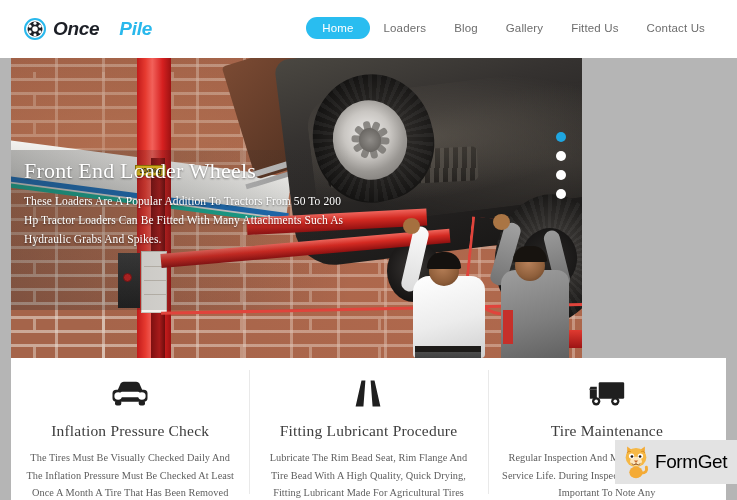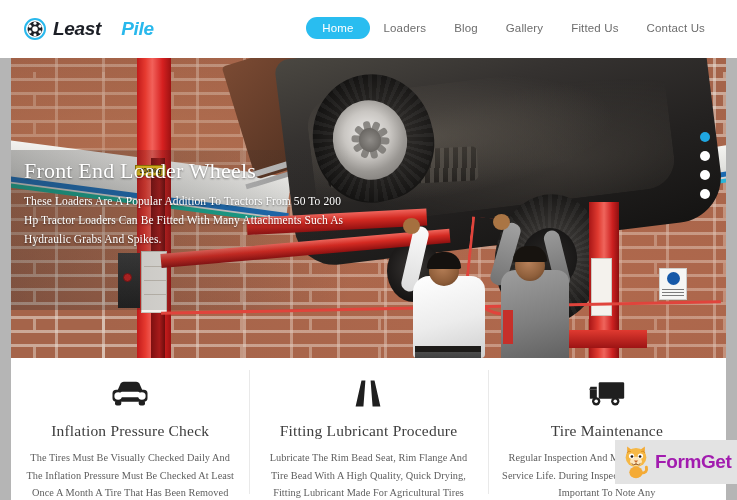--- a/index.html
+++ b/index.html
@@ -73,21 +73,21 @@
     background: #29bdf0;
     color: #ffffff;
     padding: 5px 16px;
   }
 
   
   .hero {
     position: absolute;
     left: 11px;
     top: 58px;
-    width: 715px;
+    width: 571px;
     height: 300px;
     overflow: hidden;
     background: #8d5a42;
   }
 
   
   .brick {
     position: absolute;
     inset: 0;
     background-color: #a5644a;
@@ -637,22 +637,22 @@
     background: #e3e3e3;
     display: flex;
     align-items: center;
     gap: 4px;
     padding-left: 6px;
   }
   .wm-mascot { width: 30px; height: 34px; flex: 0 0 30px; }
   .wm-text {
     font-family: "Liberation Sans", sans-serif;
     font-size: 19px;
-    font-weight: bold;
-    color: #a21caf;
+    font-weight: normal;
+    color: #000000;
     letter-spacing: -0.4px;
   }
 </style>
 </head>
 <body>
 
 <div class="page">
 
   <div class="header">
 
@@ -663,21 +663,21 @@
           <circle cx="22" cy="22" r="15" fill="#1c1f26"></circle>
           <circle cx="22" cy="22" r="5.5" fill="#ffffff"></circle>
           <circle cx="22" cy="10.5" r="3.1" fill="#ffffff"></circle>
           <circle cx="32" cy="16.3" r="3.1" fill="#ffffff"></circle>
           <circle cx="32" cy="27.7" r="3.1" fill="#ffffff"></circle>
           <circle cx="22" cy="33.5" r="3.1" fill="#ffffff"></circle>
           <circle cx="12" cy="27.7" r="3.1" fill="#ffffff"></circle>
           <circle cx="12" cy="16.3" r="3.1" fill="#ffffff"></circle>
         </svg>
       </span>
-      <span class="logo-text"><span class="logo-wheel">Least</span><span class="logo-pile">Pile</span></span>
+      <span class="logo-text"><span class="logo-wheel">Once</span><span class="logo-pile">Pile</span></span>
     </div>
 
     <nav class="nav">
       <a href="#" class="active">Home</a>
       <a href="#">Loaders</a>
       <a href="#">Blog</a>
       <a href="#">Gallery</a>
       <a href="#">Fitted Us</a>
       <a href="#">Contact Us</a>
     </nav>

